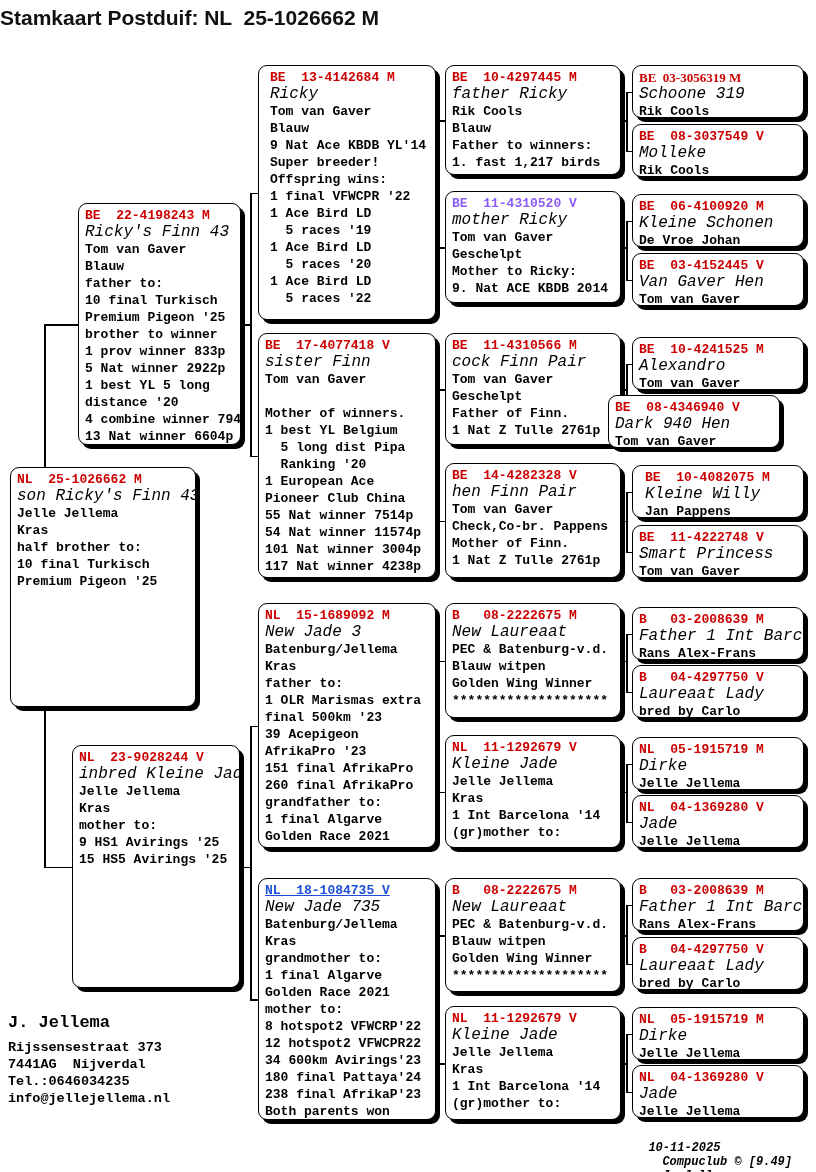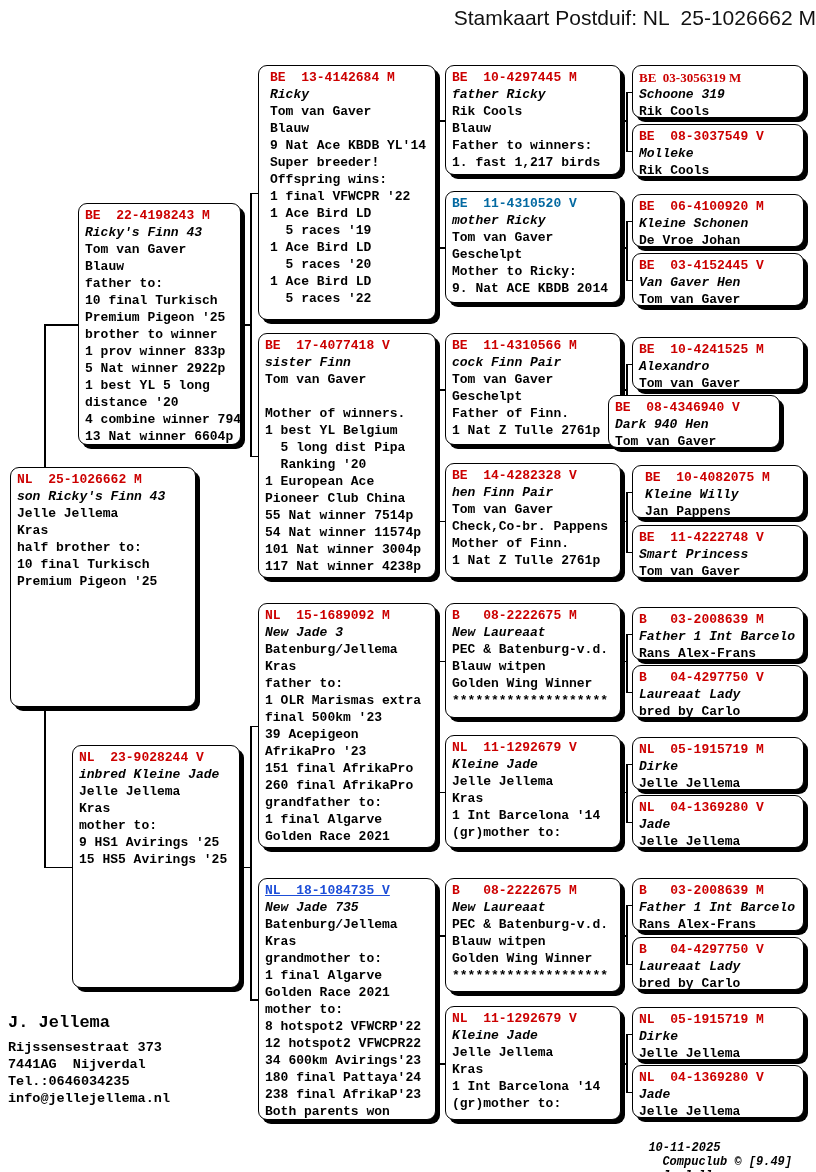--- a/index.html
+++ b/index.html
@@ -1,24 +1,24 @@
 <!DOCTYPE html>
 <html><head>
 <meta charset="utf-8">
 <style>
   html,body{margin:0;padding:0;}
   body{width:816px;height:1172px;background:#ffffff;font-family:"Liberation Mono","DejaVu Sans Mono",monospace;}
   .page{position:relative;width:816px;height:1172px;overflow:hidden;background:#fff;}
-  .title{position:absolute;top:6px;left:0;width:816px;text-align:right;
-         font-family:"Liberation Sans","DejaVu Sans",sans-serif;font-size:21px;color:#111;white-space:pre;}
+  .title{position:absolute;top:6px;left:0;width:816px;text-align:left;
+         font-family:"Liberation Sans","DejaVu Sans",sans-serif;font-size:21px;color:#111;white-space:pre;font-weight:bold;}
   .tree{position:absolute;inset:0;}
   .pbox{position:absolute;background:#fff;border:1.5px solid #000;border-radius:9px;
         box-shadow:4px 4px 0 0 #000;padding:3px 6px;box-sizing:border-box;z-index:2;overflow:hidden;}
   .ring{font-weight:bold;font-size:13px;line-height:17px;white-space:pre;}
-  .pname{font-weight:bold;font-style:italic;font-size:13px;line-height:17px;color:#000;white-space:pre;}
+  .pname{font-weight:normal;font-style:italic;font-size:16px;line-height:17px;color:#000;white-space:pre;}
   .pline{font-weight:bold;font-size:13px;line-height:17px;min-height:17px;color:#000;white-space:pre;}
   .seg{position:absolute;background:#000;z-index:1;}
   .contact{position:absolute;left:8px;top:1012px;color:#000;}
   .contact .cname{font-weight:bold;font-size:17px;line-height:22px;margin-bottom:5px;white-space:pre;}
   .contact .cline{font-weight:bold;font-size:13.5px;line-height:17px;white-space:pre;}
   .footer{position:absolute;top:1127px;right:24px;font-size:12px;font-style:italic;font-weight:bold;
           color:#000;white-space:pre;}
   .footer span{margin-left:14px;}
   .footer span:first-child{margin-left:0;}
 </style>
@@ -187,21 +187,21 @@
       </div>
       <div class="pbox" style="left: 445px; top: 65px; width: 176px; height: 110px;">
         <div class="ring" style="color: rgb(204, 0, 0);">BE  10-4297445 M</div>
         <div class="pname">father Ricky</div>
         <div class="pline">Rik Cools</div>
         <div class="pline">Blauw</div>
         <div class="pline">Father to winners:</div>
         <div class="pline">1. fast 1,217 birds</div>
       </div>
       <div class="pbox" style="left: 445px; top: 191px; width: 176px; height: 112px;">
-        <div class="ring" style="color: #0369a1;">BE  11-4310520 V</div>
+        <div class="ring" style="color: #8b5cf6;">BE  11-4310520 V</div>
         <div class="pname">mother Ricky</div>
         <div class="pline">Tom van Gaver</div>
         <div class="pline">Geschelpt</div>
         <div class="pline">Mother to Ricky:</div>
         <div class="pline">9. Nat ACE KBDB 2014</div>
       </div>
       <div class="pbox" style="left: 445px; top: 333px; width: 176px; height: 112px;">
         <div class="ring" style="color: rgb(204, 0, 0);">BE  11-4310566 M</div>
         <div class="pname">cock Finn Pair</div>
         <div class="pline">Tom van Gaver</div>

